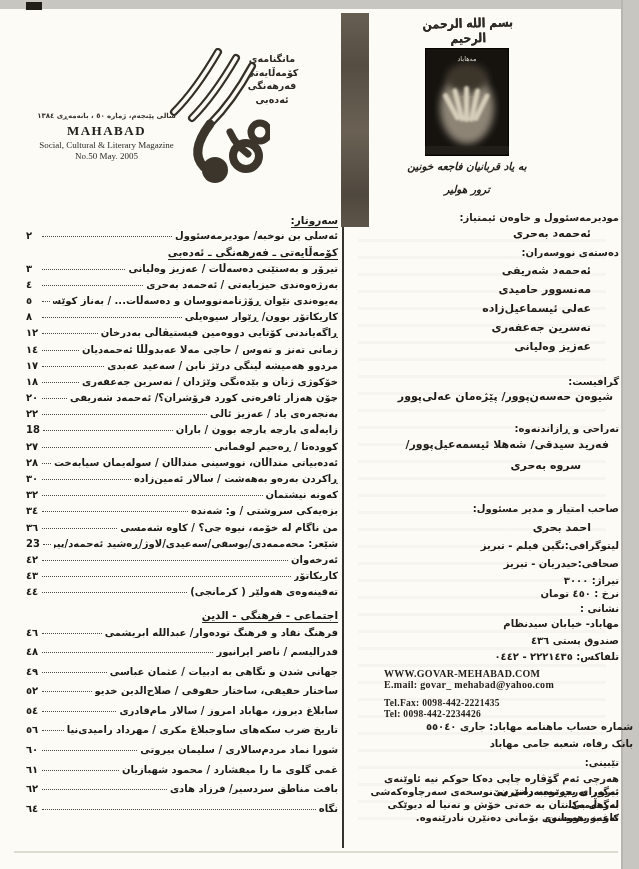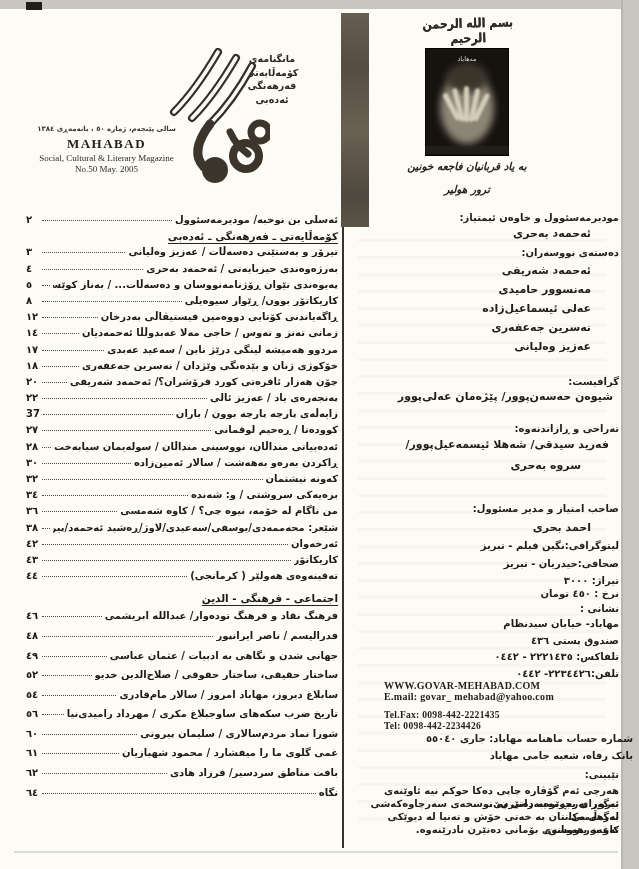--- a/index.html
+++ b/index.html
@@ -5,21 +5,21 @@
   html,body{margin:0;padding:0;}
   body{background:#9a9a96;font-family:"DejaVu Sans",sans-serif;}
   .stage{position:relative;width:639px;height:869px;background:#fcfbf6;overflow:hidden;margin:0 auto;direction:rtl;}
   .strip{position:absolute;background:#c7c6c1;}
   .strip-top{left:0;top:0;width:639px;height:9px;}
   .strip-right{right:0;top:0;width:16px;height:869px;}
   .sheet-edge{position:absolute;right:16px;top:0;width:2px;height:869px;background:#b7b6b1;}
   .corner-mark{position:absolute;left:26px;top:2px;width:16px;height:8px;background:#211e1a;}
 
   
-  .mast{position:absolute;left:24px;top:112px;width:165px;text-align:center;color:#2c2a26;direction:ltr;margin-top:13px;}
+  .mast{position:absolute;left:24px;top:112px;width:165px;text-align:center;color:#2c2a26;direction:ltr;}
   .mast .issue{font-size:7px;font-weight:bold;direction:rtl;letter-spacing:0;color:#3a372f;margin-bottom:3px;}
   .mast .ttl{font-family:"Liberation Serif",serif;font-weight:bold;font-size:13px;letter-spacing:1.5px;color:#23211d;}
   .mast .sub{font-family:"Liberation Serif",serif;font-size:9px;color:#2e2c27;margin-top:1px;}
   .mast .num{font-family:"Liberation Serif",serif;font-size:9px;color:#2e2c27;margin-top:1px;}
 
   
   .topwords{position:absolute;left:233px;top:52px;width:78px;text-align:center;}
   .topwords .tc-line{font-size:9.5px;font-weight:bold;color:#2b2823;line-height:13.5px;}
 
   
@@ -174,21 +174,20 @@
     <div class="ln h18">صاحب امتیاز و مدیر مسئوول:</div>
     <div class="ln name h19">احمد بحری</div>
     <div class="ln h18">لیتوگرافی:نگین فیلم - تبریز</div>
     <div class="ln h17">صحافی:حیدریان - تبریز</div>
     <div class="ln h13">تیراژ: ٣٠٠٠</div>
     <div class="ln h15">نرخ : ٤٥٠ تومان</div>
     <div class="ln h15">نشانی :</div>
     <div class="ln h17">مهاباد- خیابان سیدنظام</div>
     <div class="ln h16">صندوق پستی ٤٣٦</div>
     <div class="ln h17">تلفاکس: ٢٢٢١٤٣٥ - ٠٤٤٢</div>
-    <div class="ln h12">تلفن:٢٢٣٤٤٢٦- ٠٤٤٢</div>
     <div class="ln latin h11" style="font-size:10px;">WWW.GOVAR-MEHABAD.COM</div>
     <div class="ln latin h16" style="font-size:10px;">E.mail: govar_ mehabad@yahoo.com</div>
     <div class="sp3"></div>
     <div class="ln latin h11" style="font-size:9.5px;">Tel.Fax: 0098-442-2221435</div>
     <div class="ln latin h12" style="font-size:9.5px;">Tel: 0098-442-2234426</div>
     <div class="ln center h17">شماره حساب  ماهنامه مهاباد: جاری ٥٥٠٤٠</div>
     <div class="ln center h16">بانک رفاه، شعبه جامی مهاباد</div>
     <div class="sp3"></div>
     <div class="ln note-t">تێبینی:</div>
 
@@ -197,20 +196,21 @@
       <div class="ln note-l">ئەگەر تەرجەمەیە دەنێرن، نوسخەی سەرچاوەکەشی لەگەڵ بێ.</div>
 
       <div class="ln note-l">بەرهەمەکانتان بە خەتی خۆش و تەنیا لە دیوێکی کاغەز بنووسن.</div>
 
       <div class="ln note-l">ئەو بەرهەمانەی بۆمانی دەنێرن نادرێنەوە.</div>
 
   </div>
 
   <div class="toc">
     <div class="toc-sec sec-tight">
+      <div class="toc-h"><span>سەروتار:</span></div>
 
         <div class="toc-row">
           <span class="t">ئەسلی بن نوخبە/ مودیرمەسئوول</span>
           <span class="dots"></span>
           <span class="p">٢</span>
         </div>
 
     </div>
     <div class="toc-sec sec-tight">
       <div class="toc-h"><span>کۆمەڵایەتی ـ فەرهەنگی ـ ئەدەبی</span></div>
@@ -271,21 +271,21 @@
 
         <div class="toc-row">
           <span class="t">پەنجەرەی یاد / عەزیز ئالی</span>
           <span class="dots"></span>
           <span class="p">٢٢</span>
         </div>
 
         <div class="toc-row">
           <span class="t">زایەڵەی پارچە پارچە بوون / باران</span>
           <span class="dots"></span>
-          <span class="p">37</span>
+          <span class="p">18</span>
         </div>
 
         <div class="toc-row">
           <span class="t">کوودەتا / ڕەحیم لوقمانی</span>
           <span class="dots"></span>
           <span class="p">٢٧</span>
         </div>
 
         <div class="toc-row">
           <span class="t">ئەدەبیاتی منداڵان، نووسینی منداڵان / سولەیمان سیابەخت</span>
@@ -313,21 +313,21 @@
 
         <div class="toc-row">
           <span class="t">من ناگام لە خۆمە، نیوە چی؟ / کاوە شەمسی</span>
           <span class="dots"></span>
           <span class="p">٣٦</span>
         </div>
 
         <div class="toc-row">
           <span class="t">شێعر: محەممەدی/یوسفی/سەعیدی/لاوژ/ڕەشید ئەحمەد/پیربادینی/</span>
           <span class="dots"></span>
-          <span class="p">٣٨</span>
+          <span class="p">23</span>
         </div>
 
         <div class="toc-row">
           <span class="t">ئەرخەوان</span>
           <span class="dots"></span>
           <span class="p">٤٢</span>
         </div>
 
         <div class="toc-row">
           <span class="t">کاریکاتۆر</span>

